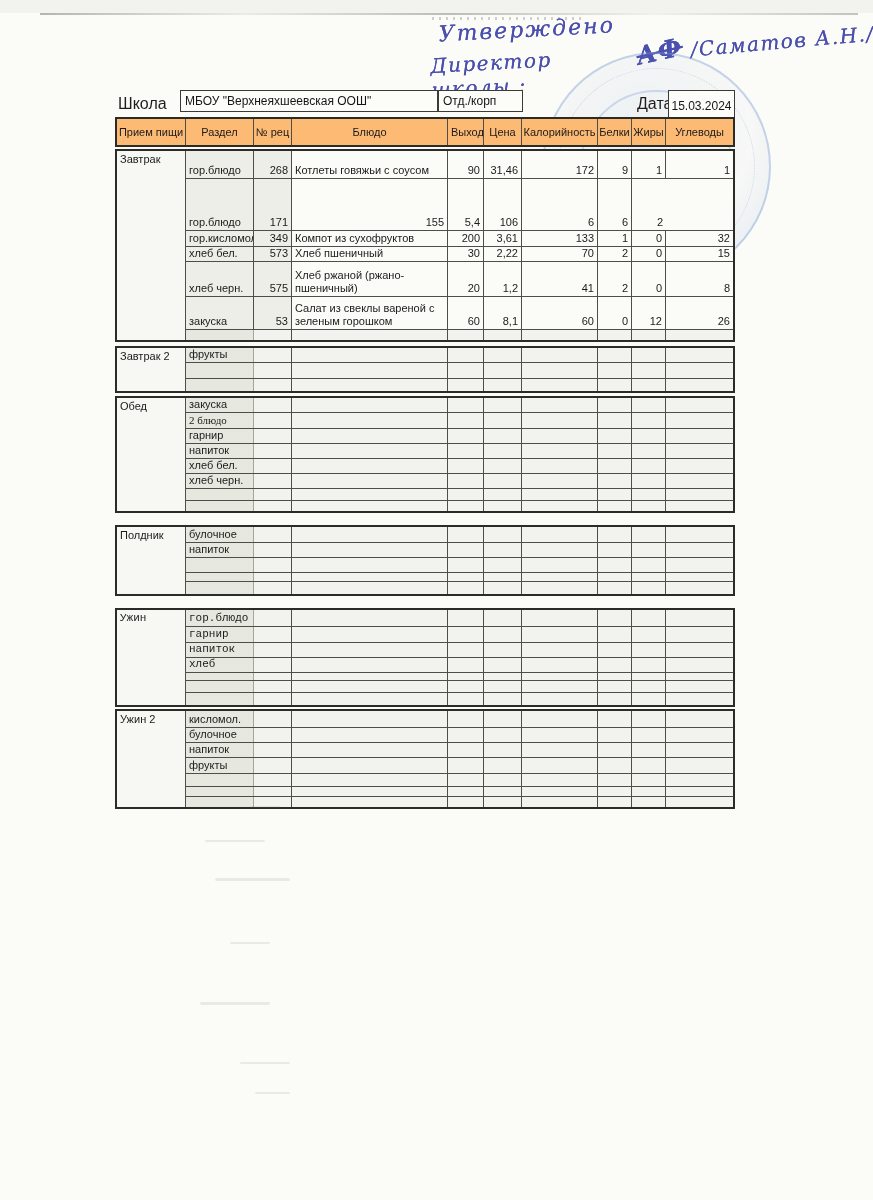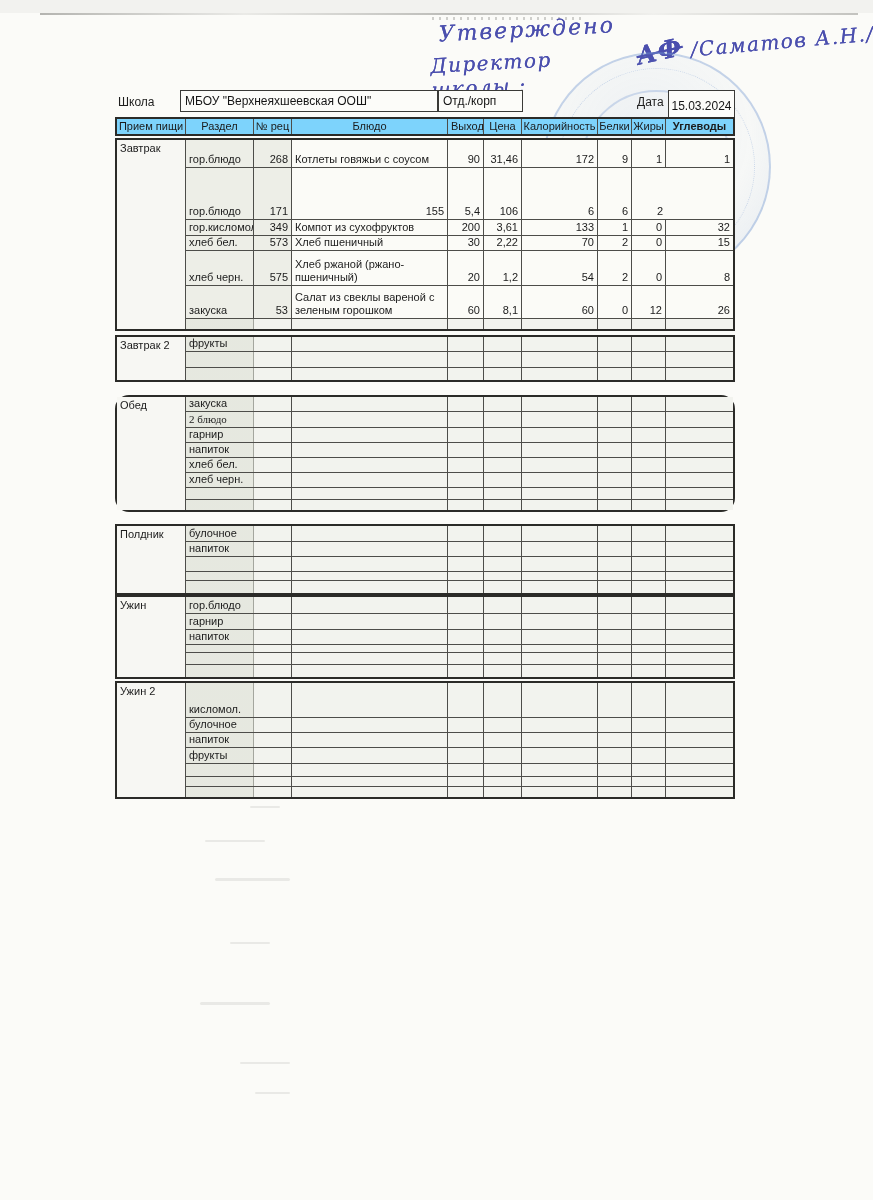--- a/index.html
+++ b/index.html
@@ -6,21 +6,21 @@
   body{background:#e8e8e6;font-family:"Liberation Sans", sans-serif;}
   .page{position:relative;width:873px;height:1200px;background:#fbfbf8;overflow:hidden;color:#222;}
   .top-edge{position:absolute;left:0;top:0;width:873px;height:13px;background:#f2f2ef;}
   .scan-line{position:absolute;left:40px;top:13px;width:818px;height:2px;
     background:linear-gradient(90deg,rgba(110,110,105,.5),rgba(110,110,105,.12) 25%,rgba(110,110,105,.45) 50%,rgba(110,110,105,.08) 75%,rgba(110,110,105,.4));}
   .dotline{position:absolute;left:432px;top:17px;width:150px;height:3px;
     background:repeating-linear-gradient(90deg,rgba(90,90,85,.5) 0 2px,transparent 2px 7px);opacity:.55;}
   .speck{position:absolute;background:rgba(115,115,108,.13);border-radius:2px;}
 
   
-  .flabel{position:absolute;font-size:12px;color:#1e1e1e;}
+  .flabel{position:absolute;font-size:16px;color:#1e1e1e;}
   .fbox{position:absolute;border:1.5px solid #3a3a37;background:#fcfcf9;font-size:12px;
     display:flex;align-items:center;padding:0 4px;box-sizing:border-box;color:#151515;}
 
   
   .hw{position:absolute;left:428px;top:22px;width:446px;color:var(--ink,#4b4fae);
     font-family:"DejaVu Serif", serif;font-style:italic;transform:rotate(-3deg);transform-origin:left top;
     text-shadow:0 0 .4px currentColor;pointer-events:none;}
   .hw-l1{font-size:22px;letter-spacing:2px;margin-left:10px;}
   .hw-l2{display:flex;align-items:flex-start;gap:7px;font-size:20px;letter-spacing:1.5px;margin-top:7px;}
   .hw-sig{font-size:25px;font-weight:bold;transform:rotate(-10deg) translateY(-5px);
@@ -30,24 +30,24 @@
   
   .stamp{position:absolute;left:542px;top:52px;width:225px;height:225px;border-radius:50%;
     border:2px solid rgba(114,150,207,.38);pointer-events:none;
     background:radial-gradient(circle at 45% 35%, rgba(114,150,207,.10), rgba(114,150,207,.03) 55%, rgba(114,150,207,.11) 78%, rgba(114,150,207,.02));}
   .stamp-ring2{position:absolute;inset:14px;border:1px dotted rgba(114,150,207,.32);border-radius:50%;}
   .stamp-inner{position:absolute;inset:36px;border:2px solid rgba(114,150,207,.30);border-radius:50%;}
 
   
   .tbl{position:absolute;left:115px;top:117px;width:620px;font-size:11px;line-height:12.5px;color:#1b1b1b;}
   .thead{display:grid;grid-template-columns:69px 68px 38px 156px 36px 38px 76px 34px 34px 1fr;
-    border:2px solid var(--frame,#2b2b28);height:19px;box-sizing:border-box;background:#7dd3fc;text-align:right;}
+    border:2px solid var(--frame,#2b2b28);height:30px;box-sizing:border-box;background:#fdba74;text-align:right;}
   .hc{border-right:1px solid var(--line,#4d4d49);display:flex;align-items:center;justify-content:center;
     overflow:hidden;white-space:nowrap;box-sizing:border-box;}
-  .hc:last-child{border-right:none;font-weight:bold;}
+  .hc:last-child{border-right:none;}
   .hc.hL{justify-content:flex-start;padding-left:3px;}
 
   .section{display:flex;border:2px solid var(--frame,#2b2b28);box-sizing:border-box;background:#fbfbf7;justify-content:space-between;}
   .slabel{width:69px;border-right:1px solid var(--line,#4d4d49);box-sizing:border-box;
     padding:2px 2px 0 3px;background:#f7f7f3;}
   .srows{flex:1;display:flex;flex-direction:column;min-width:0;}
   .trow{border-bottom:1px solid var(--line,#4d4d49);box-sizing:border-box;flex:none;}
   .trow:last-child{border-bottom:none;}
   .drow{display:grid;grid-template-columns:68px 38px 156px 36px 38px 76px 34px 34px 1fr;}
   .c{border-right:1px solid var(--line,#4d4d49);box-sizing:border-box;display:flex;align-items:flex-end;
@@ -164,21 +164,21 @@
           <div class="c num">0</div>
           <div class="c num">15</div>
         </div>
         <div class="trow drow" style="height:35px;">
           <div class="c razdel">хлеб черн.</div>
           <div class="c rec num">575</div>
           <div class="c dish">Хлеб ржаной (ржано-
 пшеничный)</div>
           <div class="c num">20</div>
           <div class="c num">1,2</div>
-          <div class="c num">54</div>
+          <div class="c num">41</div>
           <div class="c num">2</div>
           <div class="c num">0</div>
           <div class="c num">8</div>
         </div>
         <div class="trow drow" style="height:33px;">
           <div class="c razdel">закуска</div>
           <div class="c rec num">53</div>
           <div class="c dish">Салат из свеклы вареной с
 зеленым горошком</div>
           <div class="c num">60</div>
@@ -196,21 +196,21 @@
       <div class="slabel">Завтрак 2</div>
       <div class="srows">
         <div class="trow lrow grid-lines" style="height:15px;">
             <span class="rl">фрукты</span>
           </div>
         <div class="trow erow grid-lines" style="height:16px;"></div>
         <div class="trow erow grid-lines" style="height:12px;"></div>
       </div>
     </div>
 
-    <div class="section" style="margin-top:13px;border-radius:14px;">
+    <div class="section" style="margin-top:3px;">
       <div class="slabel">Обед</div>
       <div class="srows">
         <div class="trow lrow grid-lines" style="height:15px;">
             <span class="rl">закуска</span>
           </div>
         <div class="trow lrow grid-lines" style="height:16px;font-family:Liberation Serif, serif;">
             <span class="rl">2 блюдо</span>
           </div>
         <div class="trow lrow grid-lines" style="height:15px;">
             <span class="rl">гарнир</span>
@@ -237,42 +237,45 @@
           </div>
         <div class="trow lrow grid-lines" style="height:15px;">
             <span class="rl">напиток</span>
           </div>
         <div class="trow erow grid-lines" style="height:15px;"></div>
         <div class="trow erow grid-lines" style="height:9px;"></div>
         <div class="trow erow grid-lines" style="height:12px;"></div>
       </div>
     </div>
 
-    <div class="section" style="margin-top:0;">
+    <div class="section" style="margin-top:12px;font-family:Liberation Mono, monospace;">
       <div class="slabel">Ужин</div>
       <div class="srows">
         <div class="trow lrow grid-lines" style="height:17px;">
             <span class="rl">гор.блюдо</span>
           </div>
         <div class="trow lrow grid-lines" style="height:16px;">
             <span class="rl">гарнир</span>
           </div>
         <div class="trow lrow grid-lines" style="height:15px;">
             <span class="rl">напиток</span>
           </div>
+        <div class="trow lrow grid-lines" style="height:15px;">
+            <span class="rl">хлеб</span>
+          </div>
         <div class="trow erow grid-lines" style="height:8px;"></div>
         <div class="trow erow grid-lines" style="height:12px;"></div>
         <div class="trow erow grid-lines" style="height:12px;"></div>
       </div>
     </div>
 
     <div class="section" style="margin-top:2px;">
       <div class="slabel">Ужин 2</div>
       <div class="srows">
-        <div class="trow lrow grid-lines" style="height:35px;">
+        <div class="trow lrow grid-lines" style="height:17px;">
             <span class="rl">кисломол.</span>
           </div>
         <div class="trow lrow grid-lines" style="height:15px;">
             <span class="rl">булочное</span>
           </div>
         <div class="trow lrow grid-lines" style="height:15px;">
             <span class="rl">напиток</span>
           </div>
         <div class="trow lrow grid-lines" style="height:16px;">
             <span class="rl">фрукты</span>

